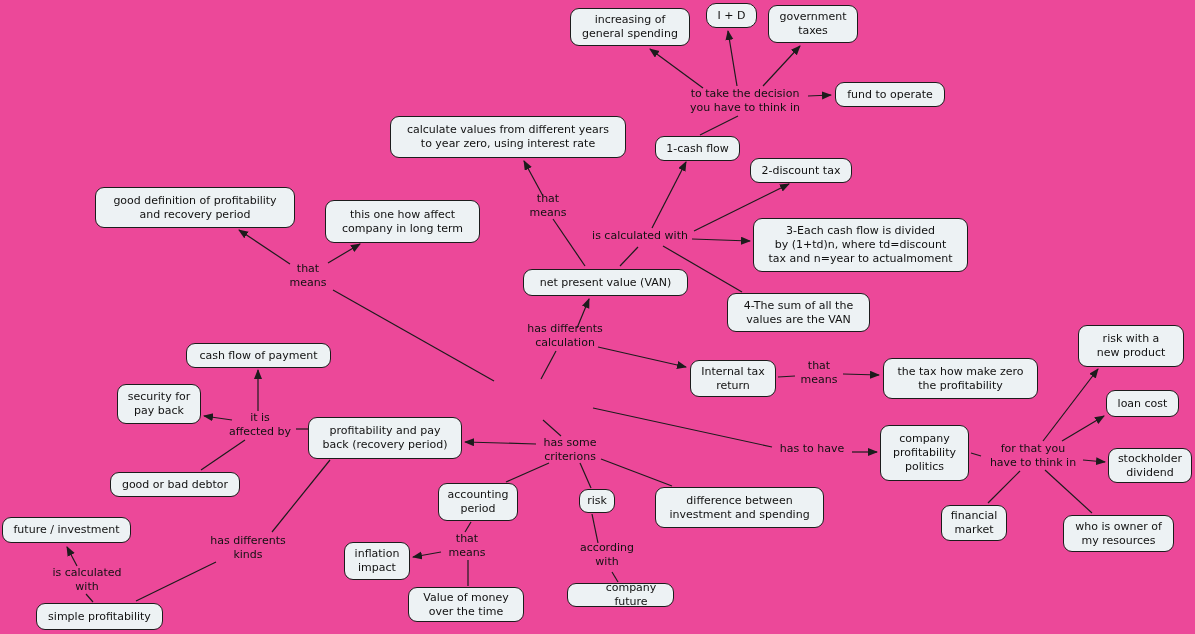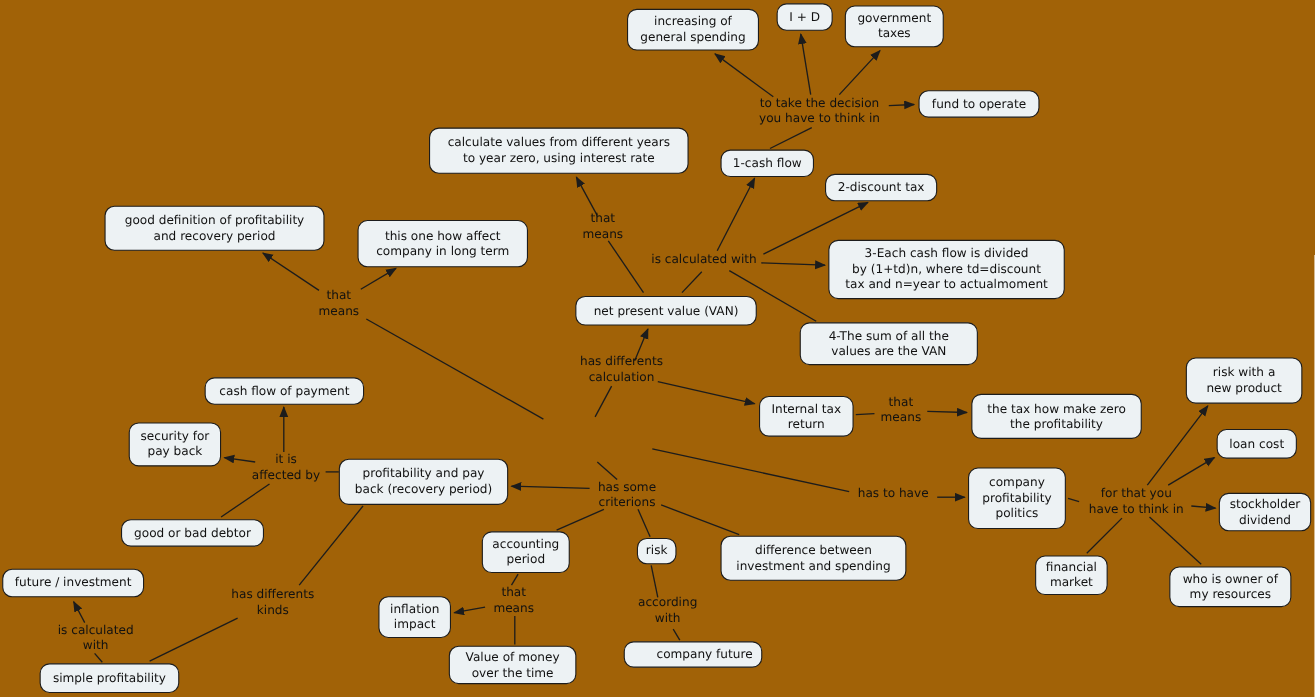--- a/index.html
+++ b/index.html
@@ -1,17 +1,17 @@
 <!DOCTYPE html>
 <html><head>
 <meta charset="utf-8">
 <style>
   html,body{margin:0;padding:0;background:#ffffff;}
   #canvas{
-    position:relative;width:1195px;height:634px;background:#a16207;
+    position:relative;width:1195px;height:634px;background:#ec4899;
     font-family:"DejaVu Sans","Liberation Sans",sans-serif;overflow:hidden;
   }
   #wires{position:absolute;left:0;top:0;width:1195px;height:634px;}
   .node{
     position:absolute;box-sizing:border-box;
     background:#edf2f4;border:1.5px solid #1c1c1c;border-radius:9px;
     display:flex;align-items:center;justify-content:center;text-align:center;
     font-size:11px;line-height:1.25;color:#111111;white-space:pre-line;
     padding:2px 6px;
   }
@@ -90,37 +90,37 @@
       <line x1="441" y1="552" x2="413" y2="557" marker-end="url(#ah)"></line>
       <line x1="468" y1="560" x2="468" y2="586"></line>
 
       <line x1="598" y1="543" x2="592" y2="514"></line>
       <line x1="612" y1="572" x2="618" y2="582"></line>
     </g>
   </svg>
 
   <div class="node" style="left:570px;top:8px;width:120px;height:38px;">increasing of
 general spending</div>
-  <div class="node" style="left:706px;top:3px;width:51px;height:25px;">I + D</div>
+  <div class="node" style="left:706px;top:3px;width:51px;height:25px;border-radius:10px;">I + D</div>
   <div class="node" style="left:768px;top:5px;width:90px;height:38px;">government
 taxes</div>
   <div class="node" style="left:835px;top:82px;width:110px;height:25px;">fund to operate</div>
   <div class="node" style="left:390px;top:116px;width:236px;height:42px;">calculate values from different years
 to year zero, using interest rate</div>
   <div class="node" style="left:655px;top:136px;width:85px;height:25px;">1-cash flow</div>
   <div class="node" style="left:750px;top:158px;width:102px;height:25px;">2-discount tax</div>
   <div class="node" style="left:95px;top:187px;width:200px;height:41px;">good definition of profitability
 and recovery period</div>
   <div class="node" style="left:325px;top:200px;width:155px;height:43px;">this one how affect
 company in long term</div>
   <div class="node" style="left:753px;top:218px;width:215px;height:54px;">3-Each cash flow is divided
 by (1+td)n, where td=discount
 tax and n=year to actualmoment</div>
   <div class="node" style="left:523px;top:269px;width:165px;height:27px;">net present value (VAN)</div>
-  <div class="node" style="left:727px;top:293px;width:162px;height:39px;">4-The sum of all the
+  <div class="node" style="left:727px;top:293px;width:143px;height:39px;">4-The sum of all the
 values are the VAN</div>
   <div class="node" style="left:690px;top:360px;width:86px;height:37px;">Internal tax
 return</div>
   <div class="node" style="left:883px;top:358px;width:155px;height:41px;">the tax how make zero
 the profitability</div>
   <div class="node" style="left:186px;top:343px;width:145px;height:25px;">cash flow of payment</div>
   <div class="node" style="left:117px;top:384px;width:84px;height:40px;">security for
 pay back</div>
   <div class="node" style="left:308px;top:417px;width:154px;height:42px;">profitability and pay
 back (recovery period)</div>
@@ -129,21 +129,21 @@
   <div class="node" style="left:36px;top:603px;width:127px;height:27px;text-align:right;">simple profitability</div>
   <div class="node" style="left:438px;top:483px;width:80px;height:38px;">accounting
 period</div>
   <div class="node" style="left:579px;top:489px;width:36px;height:24px;">risk</div>
   <div class="node" style="left:655px;top:487px;width:169px;height:41px;">difference between
 investment and spending</div>
   <div class="node" style="left:344px;top:542px;width:66px;height:38px;">inflation
 impact</div>
   <div class="node" style="left:408px;top:587px;width:116px;height:35px;">Value of money
 over the time</div>
-  <div class="node" style="left:567px;top:583px;width:126px;height:24px;padding-left:27px;">company future</div>
+  <div class="node" style="left:567px;top:583px;width:107px;height:24px;padding-left:27px;">company future</div>
   <div class="node" style="left:880px;top:425px;width:89px;height:56px;">company
 profitability
 politics</div>
   <div class="node" style="left:941px;top:505px;width:66px;height:36px;">financial
 market</div>
   <div class="node" style="left:1078px;top:325px;width:106px;height:42px;">risk with a
 new product</div>
   <div class="node" style="left:1106px;top:390px;width:73px;height:27px;">loan cost</div>
   <div class="node" style="left:1108px;top:448px;width:84px;height:35px;">stockholder
 dividend</div>

